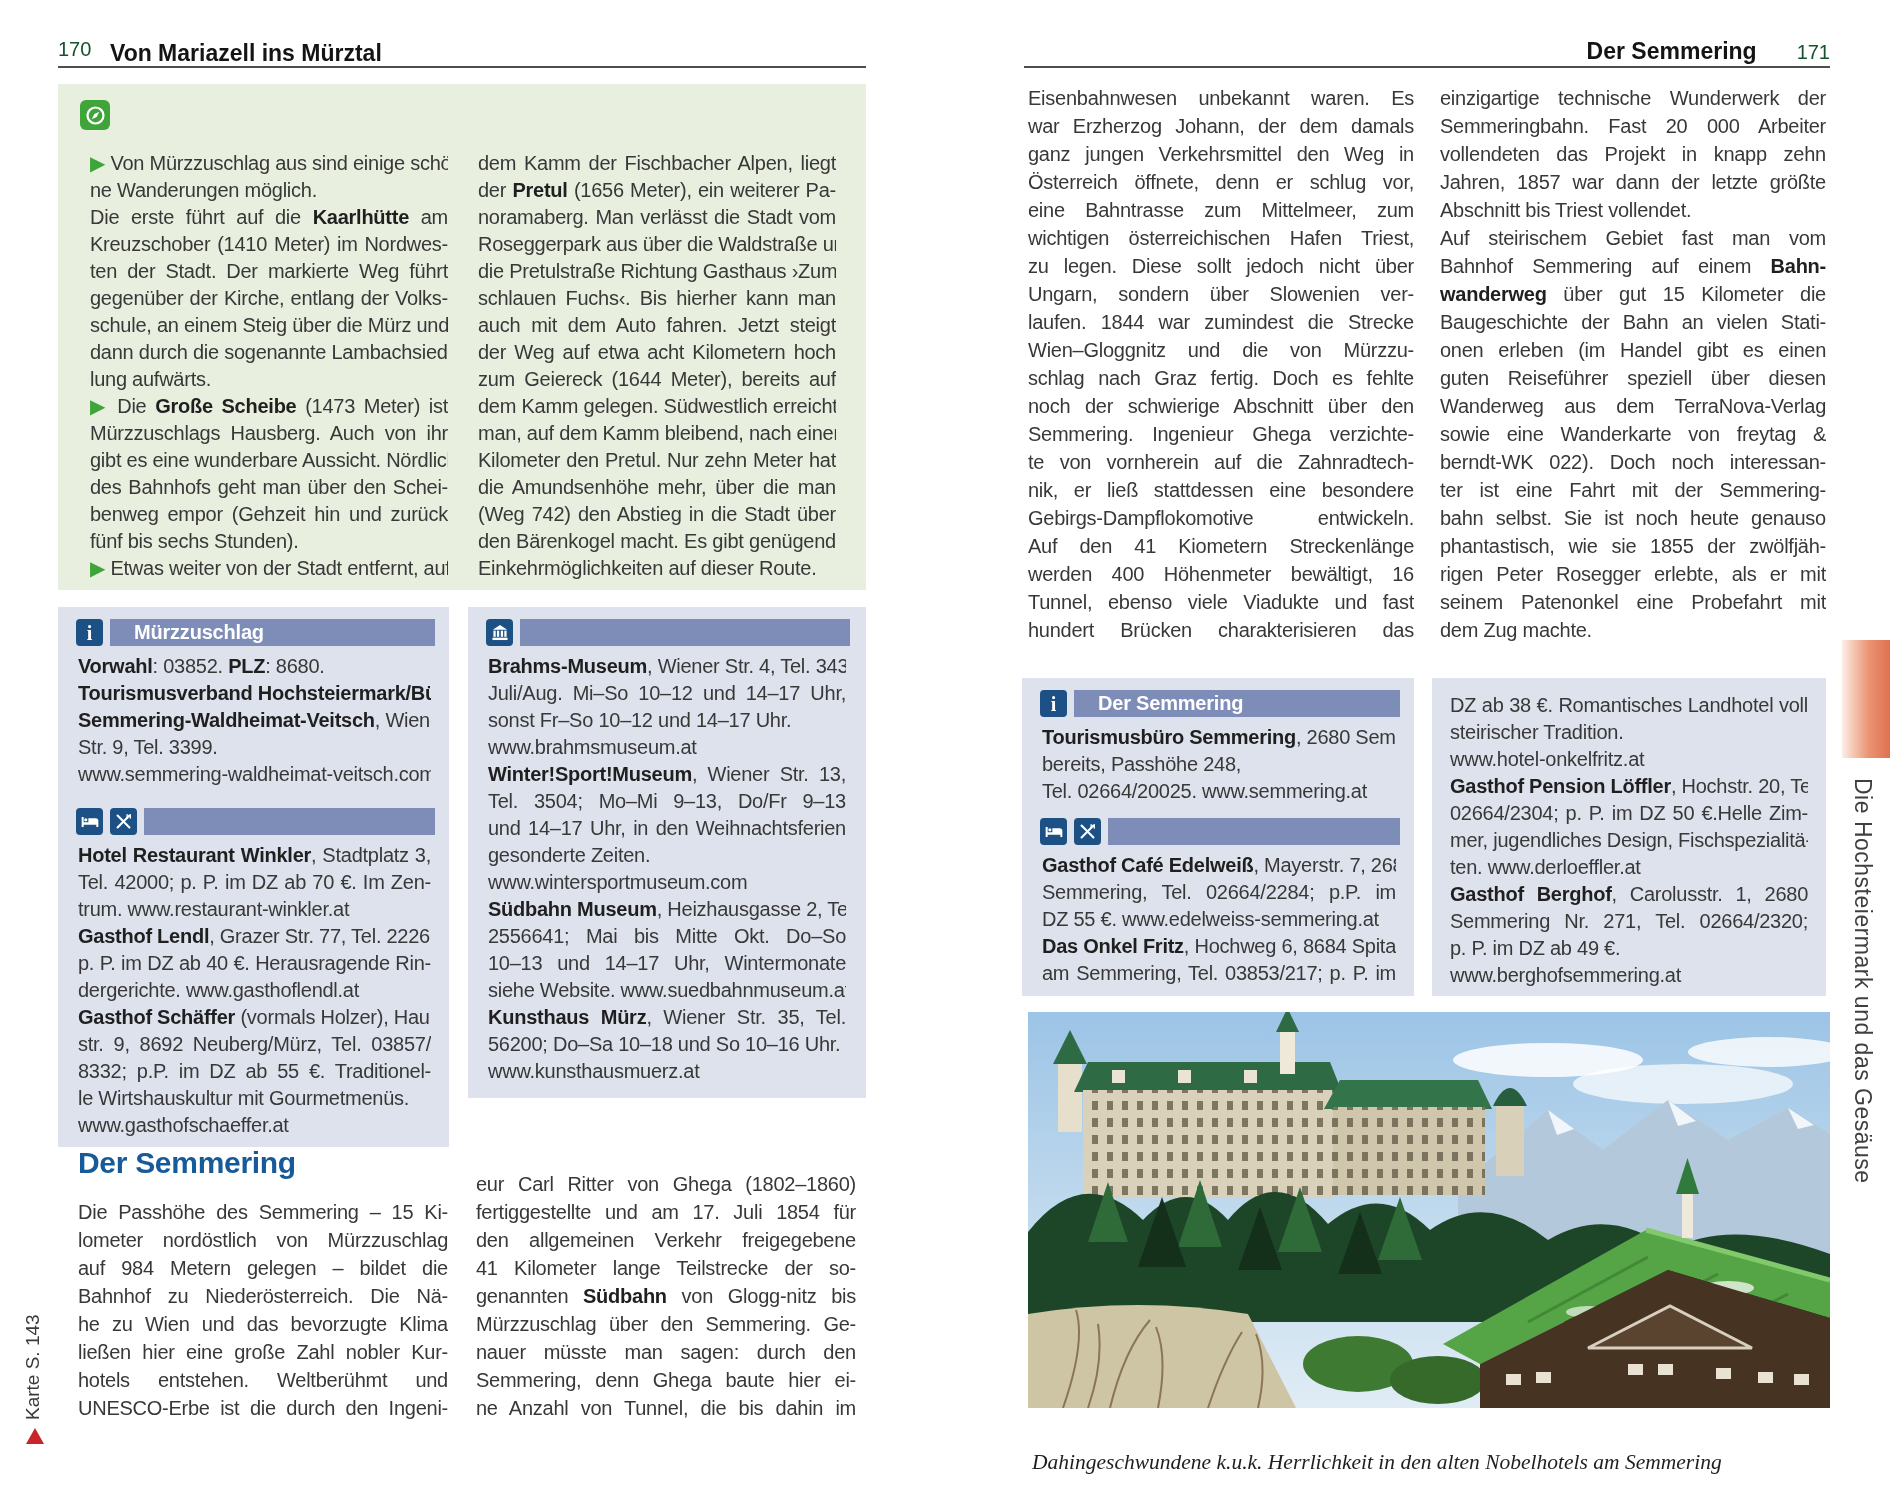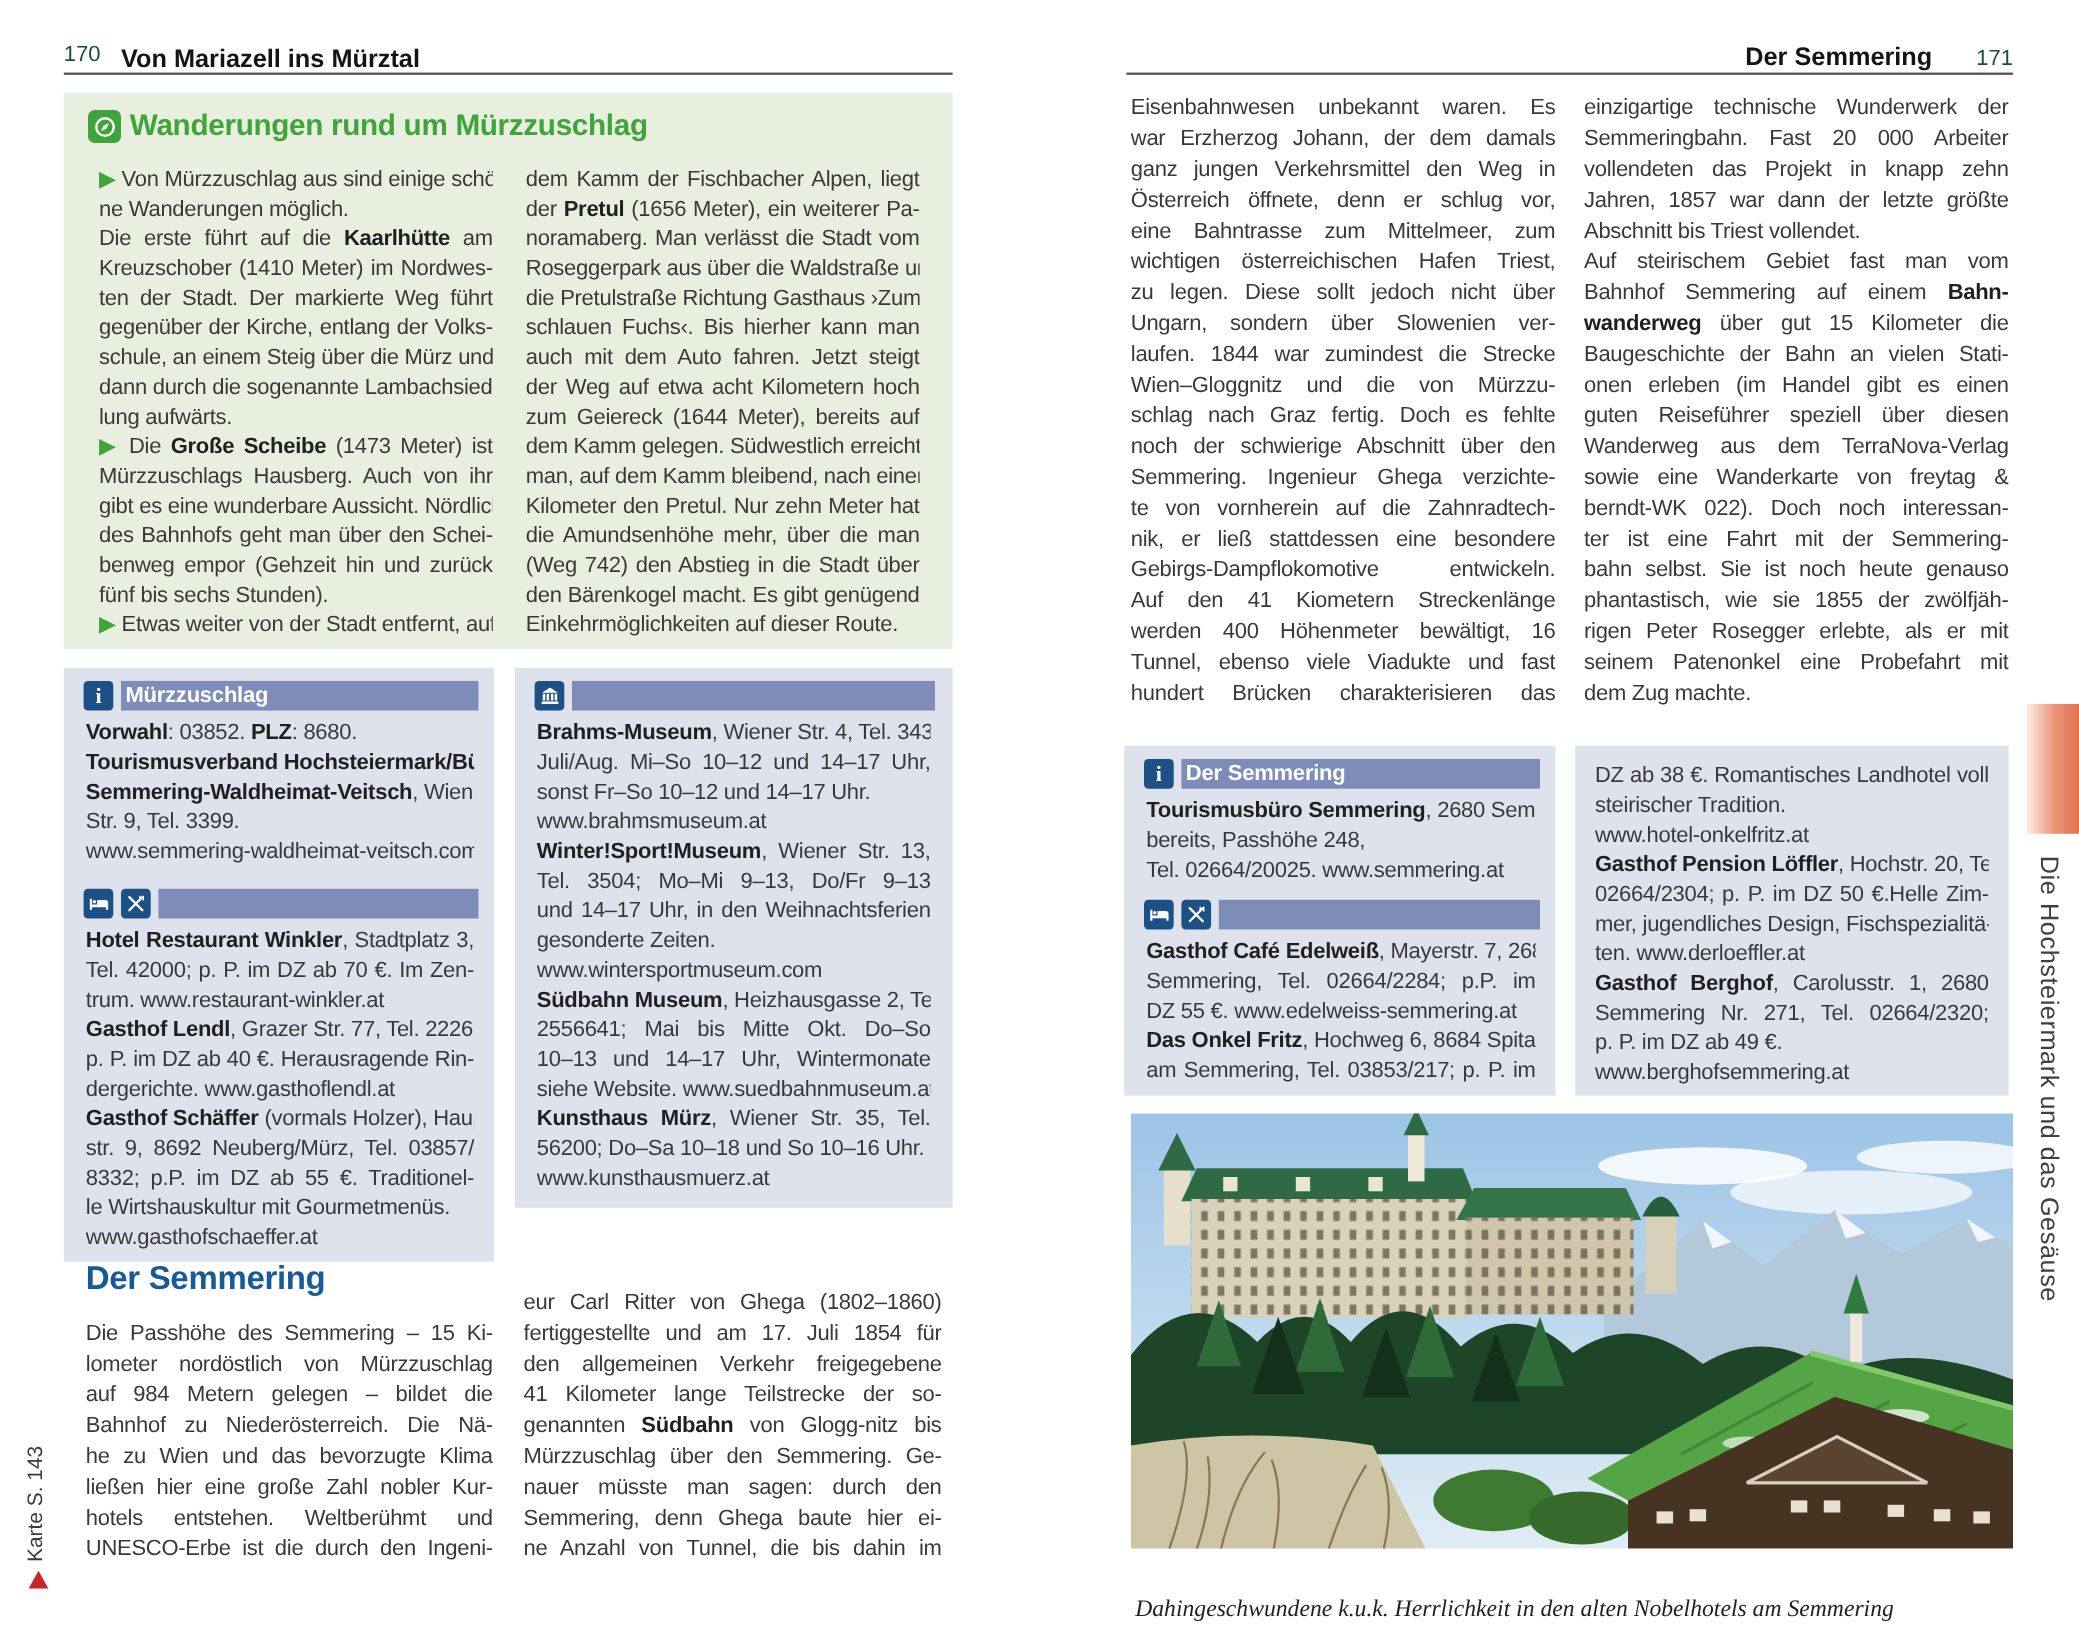--- a/index.html
+++ b/index.html
@@ -14,21 +14,21 @@
   .greenbox{position:absolute;background:#e8efdf;}
   .gtitle{position:absolute;font-size:27px;font-weight:700;color:#3fa53a;letter-spacing:-0.3px;}
   .gicon{position:absolute;width:30px;height:30px;background:#3fa53a;border-radius:6px;
          display:flex;align-items:center;justify-content:center;}
 
   .bluebox{position:absolute;background:#dee2ed;}
   .icon-sq{position:absolute;width:27px;height:27px;background:#1d5185;border-radius:4px;
            display:flex;align-items:center;justify-content:center;color:#fff;}
   .icon-sq .iglyph{font-family:"Liberation Serif",serif;font-weight:700;font-size:20px;line-height:1;}
   .bar{position:absolute;height:27px;background:#7e8db8;color:#fff;font-weight:700;font-size:20px;
-       line-height:27px;padding-left:4px;box-sizing:border-box;letter-spacing:-0.2px;}
+       line-height:27px;padding-left:24px;box-sizing:border-box;letter-spacing:-0.2px;}
 
   .colblock{position:absolute;overflow:hidden;}
   .ln{white-space:nowrap;text-align:justify;text-align-last:justify;height:27px;line-height:27px;
       font-size:20px;letter-spacing:-0.25px;color:#383838;}
   .ln.end{text-align-last:left;}
   .ln .bld{font-weight:700;color:#1f1f1f;}
   .ln .blt{color:#3fa53a;}
   .lh28 .ln{height:28px;line-height:28px;}
 
   .section-title{position:absolute;font-size:30px;font-weight:700;color:#175a9a;letter-spacing:-0.3px;}
@@ -52,21 +52,20 @@
   <div class="abs hdr-title" style="left:110px;top:40px;">Von Mariazell ins Mürztal</div>
   <div class="rule" style="left:58px;top:66px;width:808px;"></div>
 
   <div class="greenbox" style="left:58px;top:84px;width:808px;height:506px;">
     <div class="gicon" style="left:22px;top:16px;">
       <svg width="21" height="21" viewBox="0 0 20 20">
           <circle cx="10" cy="10" r="7.6" fill="none" stroke="#fff" stroke-width="2.1"></circle>
           <path d="M13.6 6.4 L11.1 11.4 L6.4 13.6 L8.9 8.6 Z" fill="#fff"></path>
         </svg>
     </div>
-    <div class="gtitle" style="left:60px;top:15px;">Wanderungen rund um Mürzzuschlag</div>
     <div class="colblock" style="left:32px;top:66px;width:358px;">
         <div class="ln"><span class="blt">▶ </span><span>Von Mürzzuschlag aus sind einige schö-</span></div>
         <div class="ln end"><span>ne Wanderungen möglich.</span></div>
         <div class="ln"><span>Die erste führt auf die </span><span class="bld">Kaarlhütte</span><span> am</span></div>
         <div class="ln"><span>Kreuzschober (1410 Meter) im Nordwes-</span></div>
         <div class="ln"><span>ten der Stadt. Der markierte Weg führt</span></div>
         <div class="ln"><span>gegenüber der Kirche, entlang der Volks-</span></div>
         <div class="ln"><span>schule, an einem Steig über die Mürz und</span></div>
         <div class="ln"><span>dann durch die sogenannte Lambachsied-</span></div>
         <div class="ln end"><span>lung aufwärts.</span></div>

